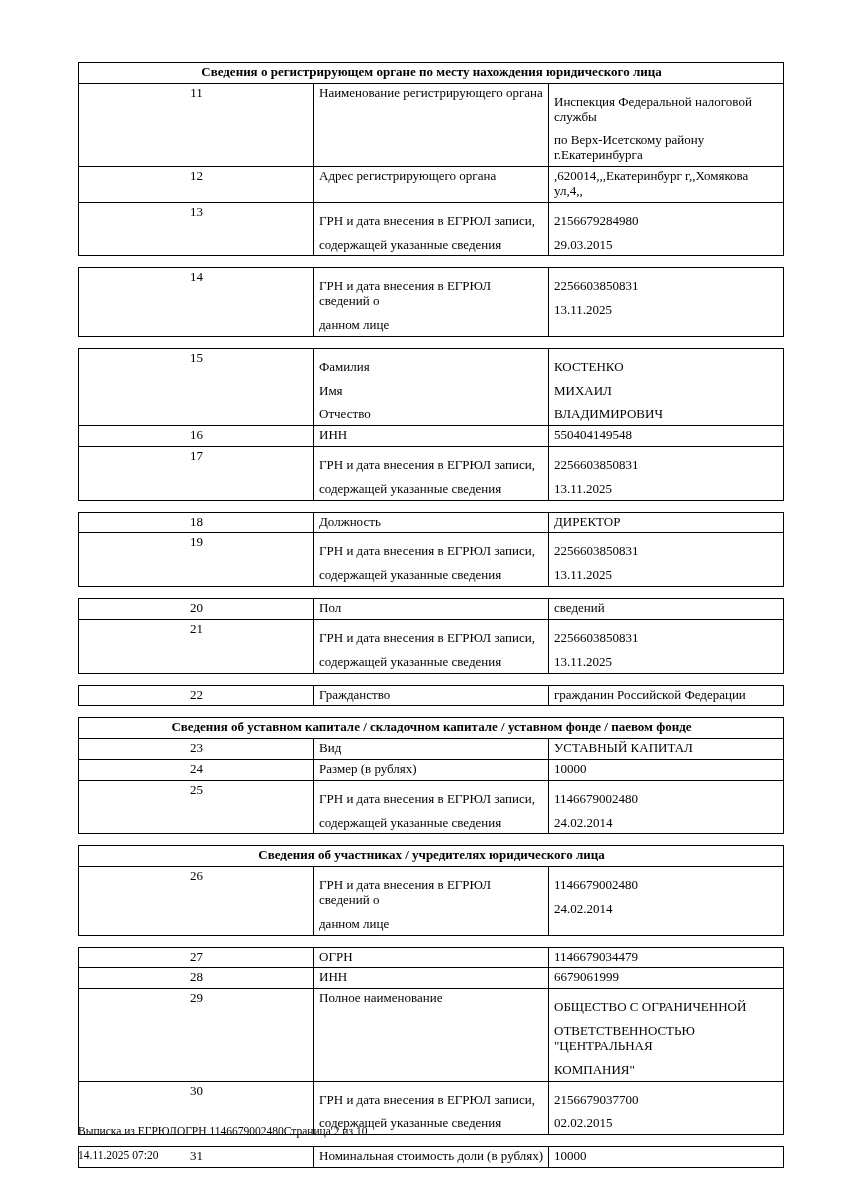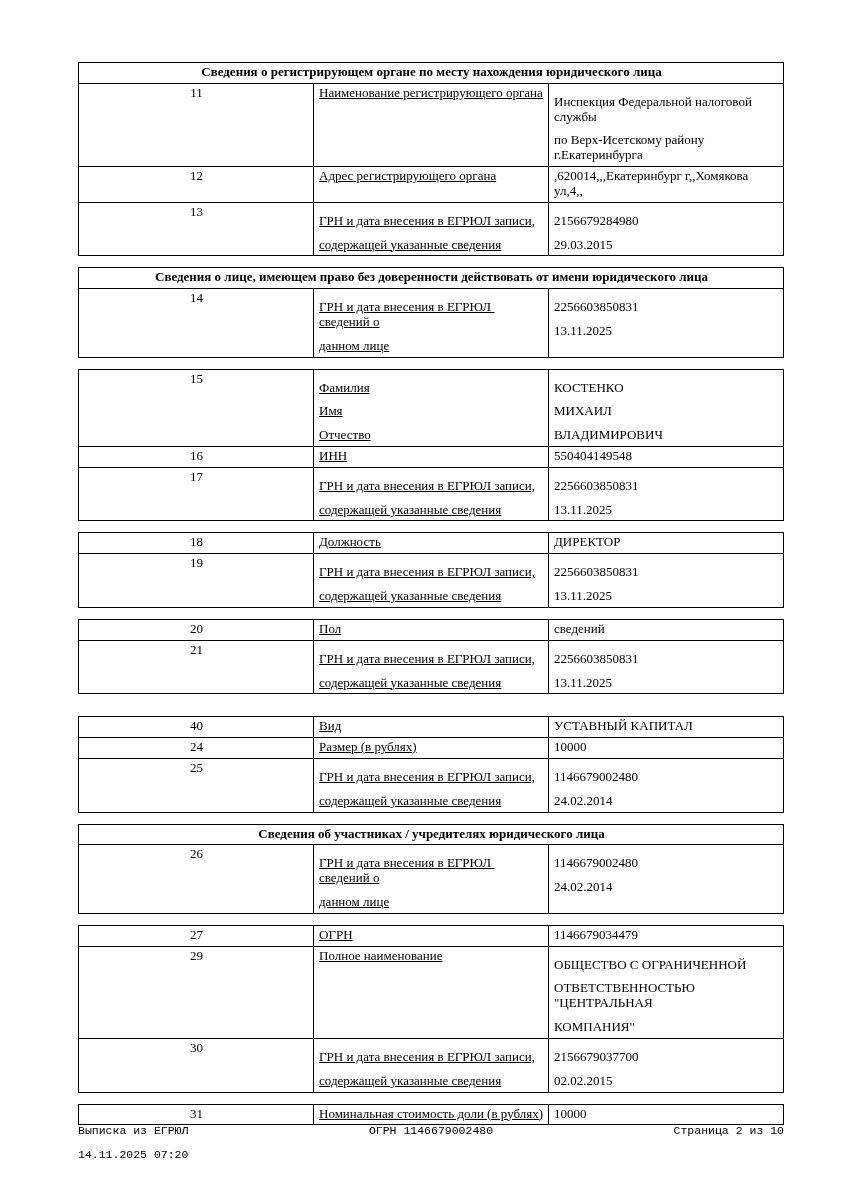--- a/index.html
+++ b/index.html
@@ -38,21 +38,20 @@
     height: 11px;
     padding: 0;
   }
   td.num {
     width: 46px;
     text-align: center;
     vertical-align: top;
   }
   td.label {
     width: 308px;
-    text-decoration: underline;
   }
   td.value {
     width: 352px;
   }
   td.section {
     text-align: center;
     font-weight: bold;
     padding: 3px 6px 4px 6px;
   }
   .ln {
@@ -63,23 +62,21 @@
   .footer {
     position: absolute;
     left: 78px;
     right: 64px;
     bottom: 38px;
     font-size: 11.5px;
     line-height: 1.25;
   }
   .footer-row {
     display: flex;
-    justify-content: space-between;
     align-items: flex-start;
-    font-family: Liberation Mono, monospace;
   }
   .footer-left {
     text-align: left;
     white-space: pre-line;
   }
   .footer-center {
     text-align: center;
     padding-top: 9px;
   }
   .footer-right {
@@ -117,23 +114,20 @@
           </td>
           <td class="value">
             <span class="ln">2156679284980</span>
             <span class="ln">29.03.2015</span>
           </td>
         </tr>
         <tr class="spacer">
           <td colspan="3"></td>
         </tr>
         <tr>
-          <td class="section" colspan="3">Сведения о лице, имеющем право без доверенности действовать от имени юридического лица</td>
-        </tr>
-        <tr>
           <td class="num">14</td>
           <td class="label">
             <span class="ln">ГРН и дата внесения в ЕГРЮЛ сведений о</span>
             <span class="ln">данном лице</span>
           </td>
           <td class="value">
             <span class="ln">2256603850831</span>
             <span class="ln">13.11.2025</span>
           </td>
         </tr>
@@ -203,25 +197,33 @@
             <span class="ln">содержащей указанные сведения</span>
           </td>
           <td class="value">
             <span class="ln">2256603850831</span>
             <span class="ln">13.11.2025</span>
           </td>
         </tr>
         <tr class="spacer">
           <td colspan="3"></td>
         </tr>
-        <tr class="spacer">
-          <td colspan="3"></td>
-        </tr>
-        <tr>
-          <td class="num">40</td>
+        <tr>
+          <td class="num">22</td>
+          <td class="label">Гражданство</td>
+          <td class="value">гражданин Российской Федерации</td>
+        </tr>
+        <tr class="spacer">
+          <td colspan="3"></td>
+        </tr>
+        <tr>
+          <td class="section" colspan="3">Сведения об уставном капитале / складочном капитале / уставном фонде / паевом фонде</td>
+        </tr>
+        <tr>
+          <td class="num">23</td>
           <td class="label">Вид</td>
           <td class="value">УСТАВНЫЙ КАПИТАЛ</td>
         </tr>
         <tr>
           <td class="num">24</td>
           <td class="label">Размер (в рублях)</td>
           <td class="value">10000</td>
         </tr>
         <tr>
           <td class="num">25</td>
@@ -251,20 +253,25 @@
             <span class="ln">24.02.2014</span>
           </td>
         </tr>
         <tr class="spacer">
           <td colspan="3"></td>
         </tr>
         <tr>
           <td class="num">27</td>
           <td class="label">ОГРН</td>
           <td class="value">1146679034479</td>
+        </tr>
+        <tr>
+          <td class="num">28</td>
+          <td class="label">ИНН</td>
+          <td class="value">6679061999</td>
         </tr>
         <tr>
           <td class="num">29</td>
           <td class="label">Полное наименование</td>
           <td class="value">
             <span class="ln">ОБЩЕСТВО С ОГРАНИЧЕННОЙ</span>
             <span class="ln">ОТВЕТСТВЕННОСТЬЮ "ЦЕНТРАЛЬНАЯ</span>
             <span class="ln">КОМПАНИЯ"</span>
           </td>
         </tr>

